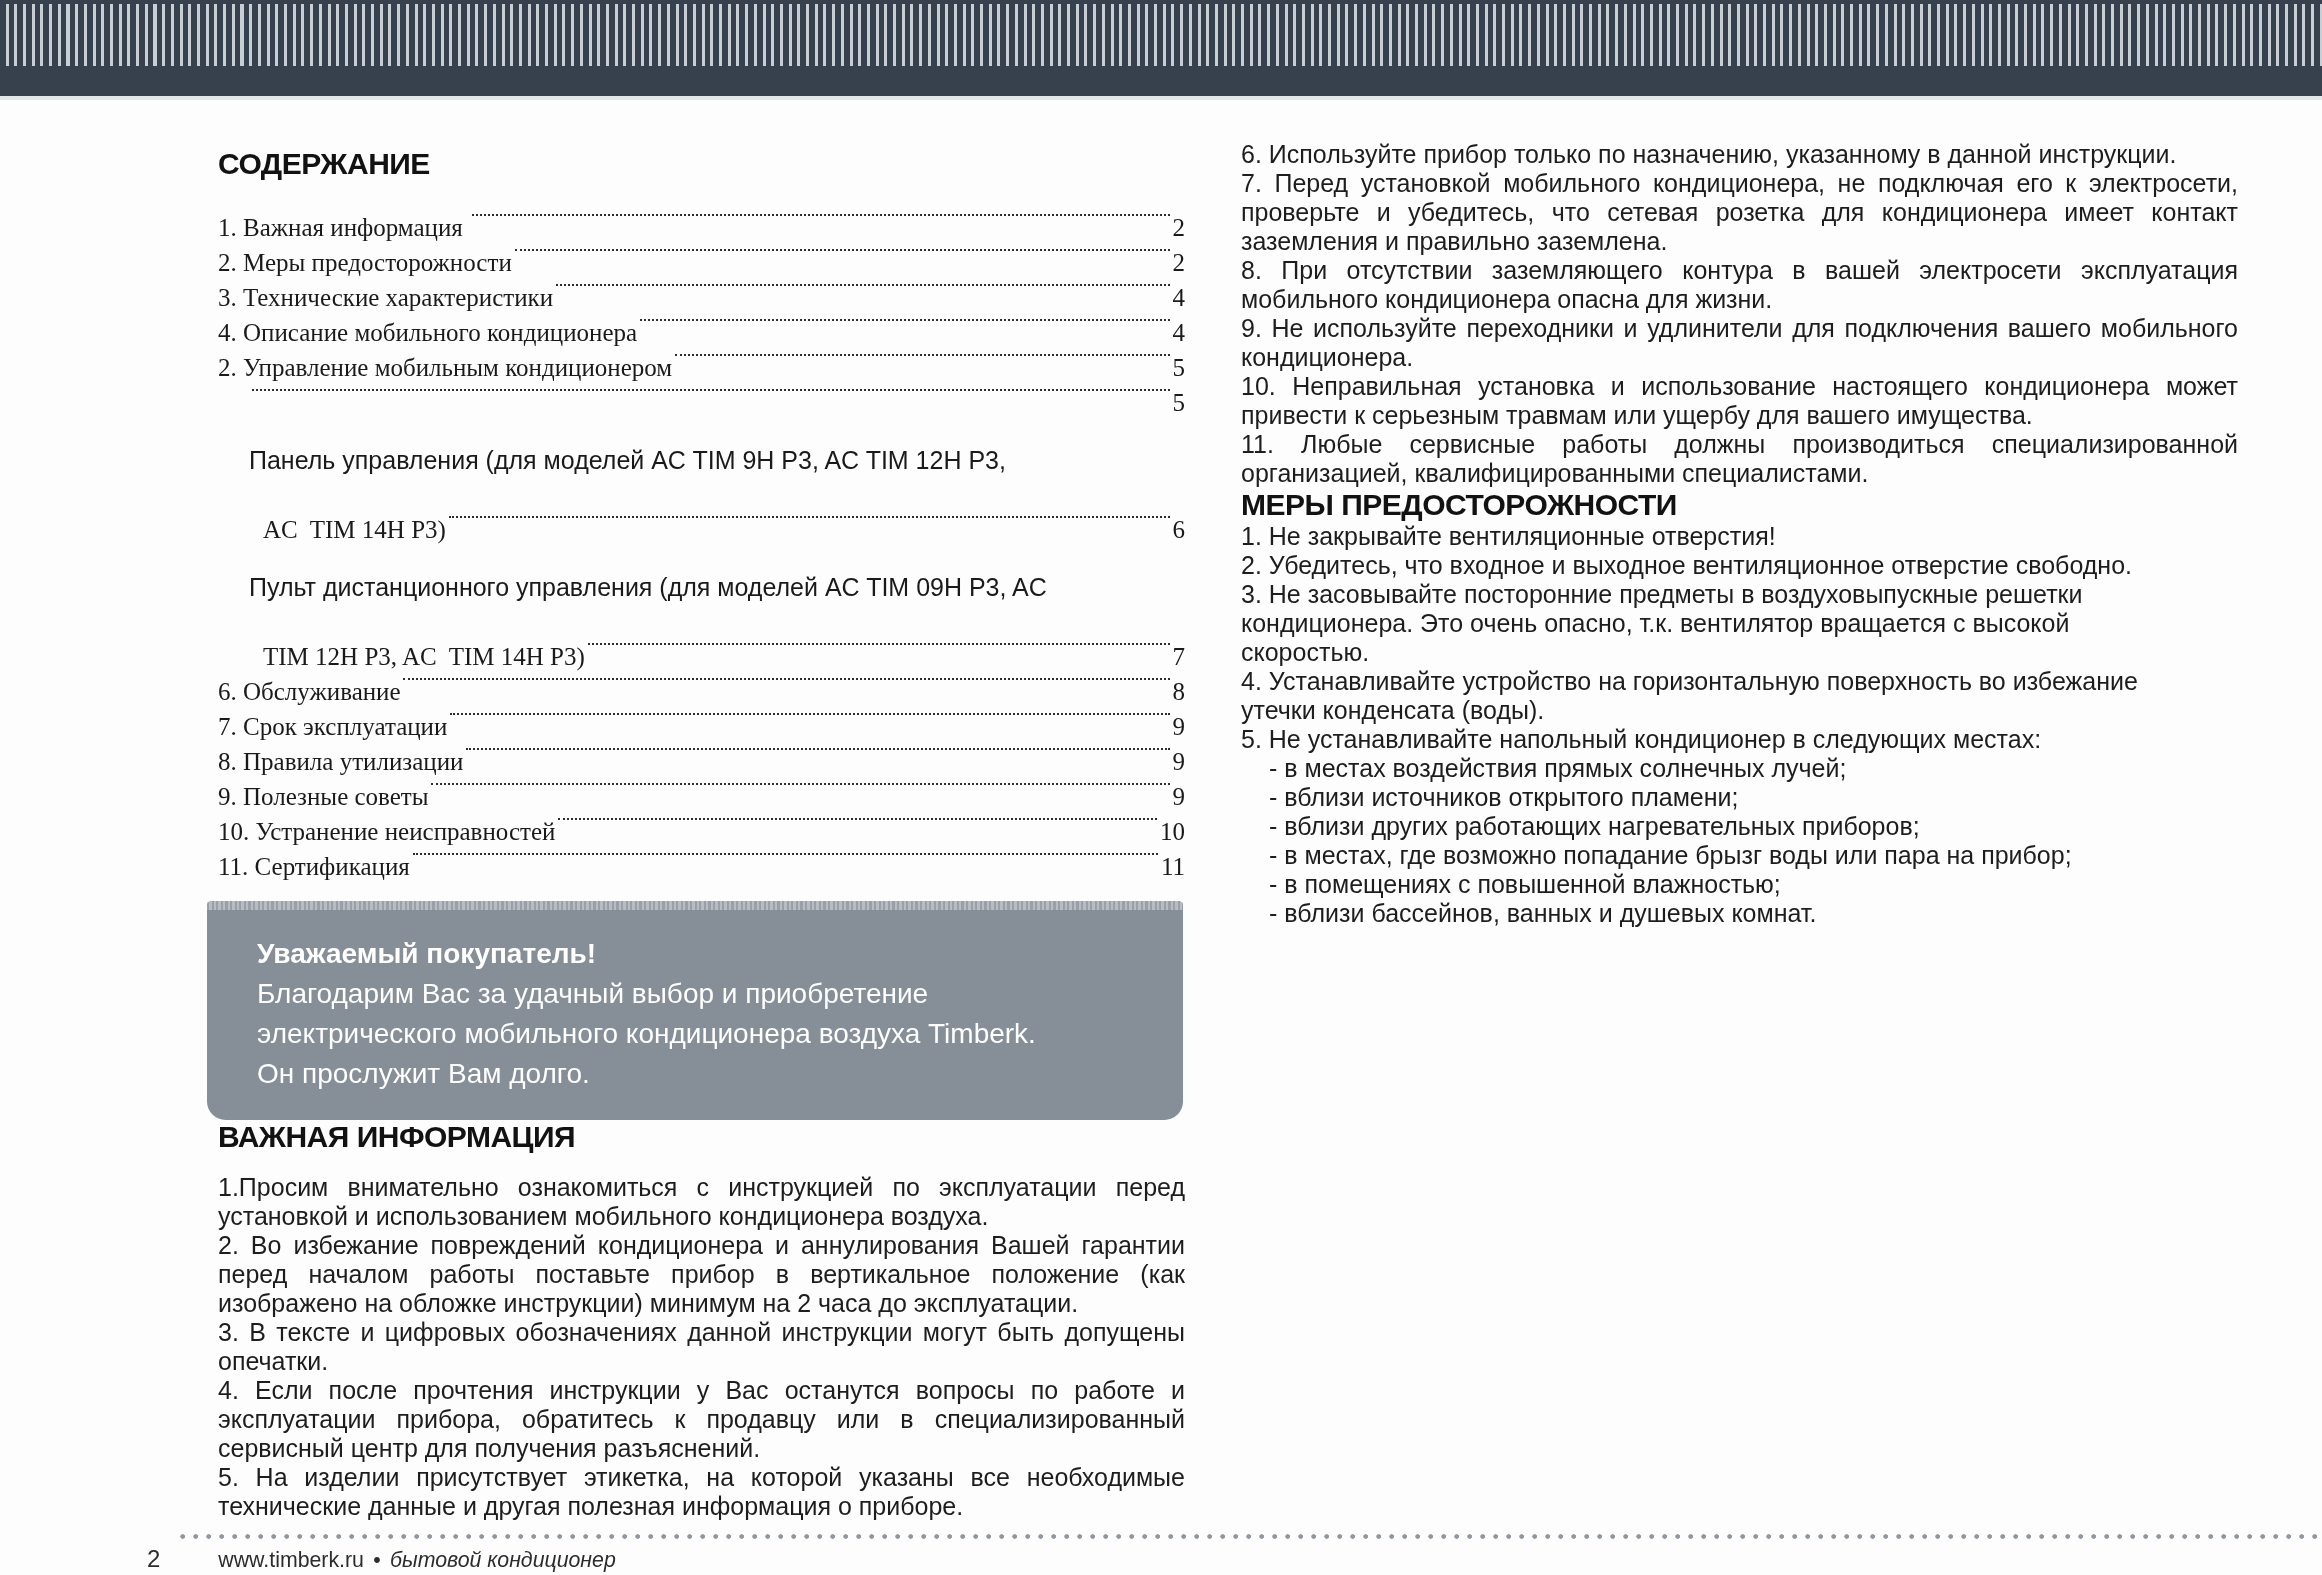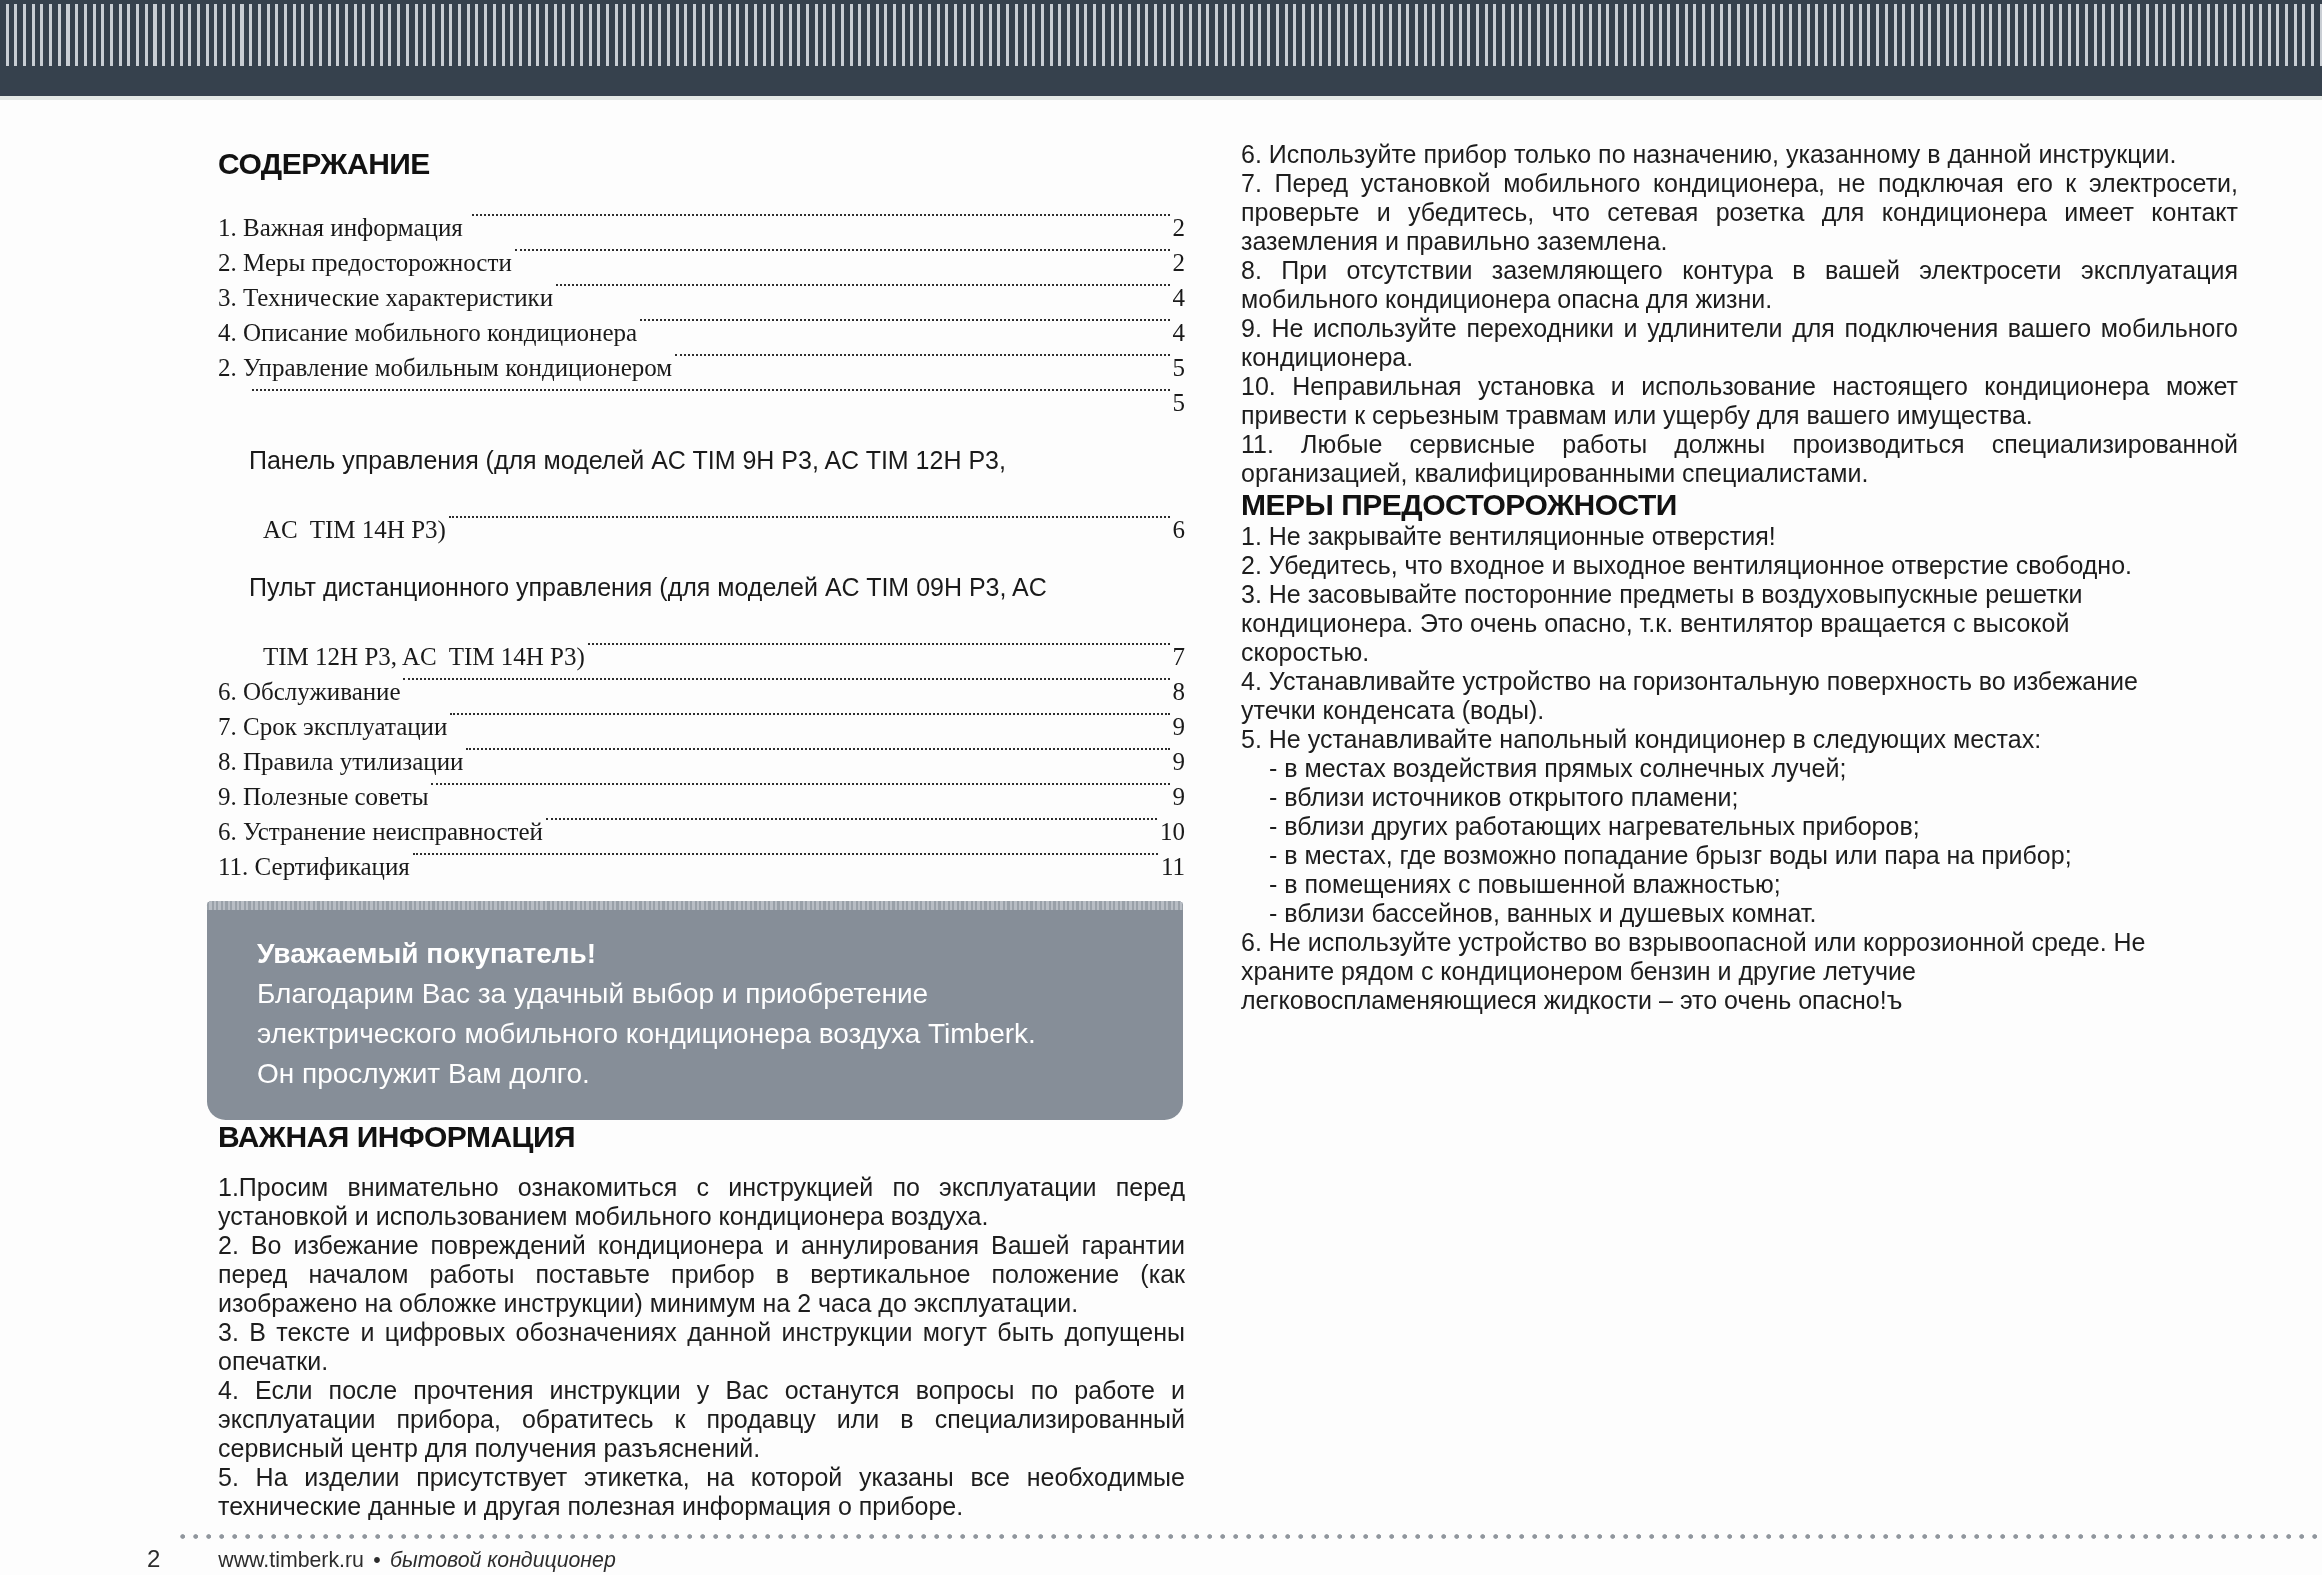--- a/index.html
+++ b/index.html
@@ -170,21 +170,21 @@
         <span class="toc-text">8. Правила утилизации</span>
         <span class="toc-leader"></span>
         <span class="toc-page">9</span>
       </div>
       <div class="toc-row">
         <span class="toc-text">9. Полезные советы</span>
         <span class="toc-leader"></span>
         <span class="toc-page">9</span>
       </div>
       <div class="toc-row">
-        <span class="toc-text">6. Устранение неисправностей</span>
+        <span class="toc-text">10. Устранение неисправностей</span>
         <span class="toc-leader"></span>
         <span class="toc-page">10</span>
       </div>
       <div class="toc-row">
         <span class="toc-text">11. Сертификация</span>
         <span class="toc-leader"></span>
         <span class="toc-page">11</span>
       </div>
 
     </div>
@@ -222,21 +222,20 @@
     <p class="body-p prec-item">4. Устанавливайте устройство на горизонтальную поверхность во избежание утечки конденсата (воды).</p>
     <p class="body-p prec-item">5. Не устанавливайте напольный кондиционер в следующих местах:</p>
 
     <p class="body-p sub-item">- в местах воздействия прямых солнечных лучей;</p>
     <p class="body-p sub-item">- вблизи источников открытого пламени;</p>
     <p class="body-p sub-item">- вблизи других работающих нагревательных приборов;</p>
     <p class="body-p sub-item">- в местах, где возможно попадание брызг воды или пара на прибор;</p>
     <p class="body-p sub-item">- в помещениях с повышенной влажностью;</p>
     <p class="body-p sub-item">- вблизи бассейнов, ванных и душевых комнат.</p>
 
-    <p class="body-p prec-last">6. Не используйте устройство во взрывоопасной или коррозионной среде. Не храните рядом с кондиционером бензин и другие летучие легковоспламеняющиеся жидкости – это очень опасно!ъ</p>
 
   </section>
 
   <div class="foot-dots"></div>
   <div class="foot-row">
     <span class="foot-page">2</span>
     <span class="foot-site">www.timberk.ru</span>
     <span class="foot-sep">•</span>
     <span class="foot-tagline">бытовой кондиционер</span>
   </div>

